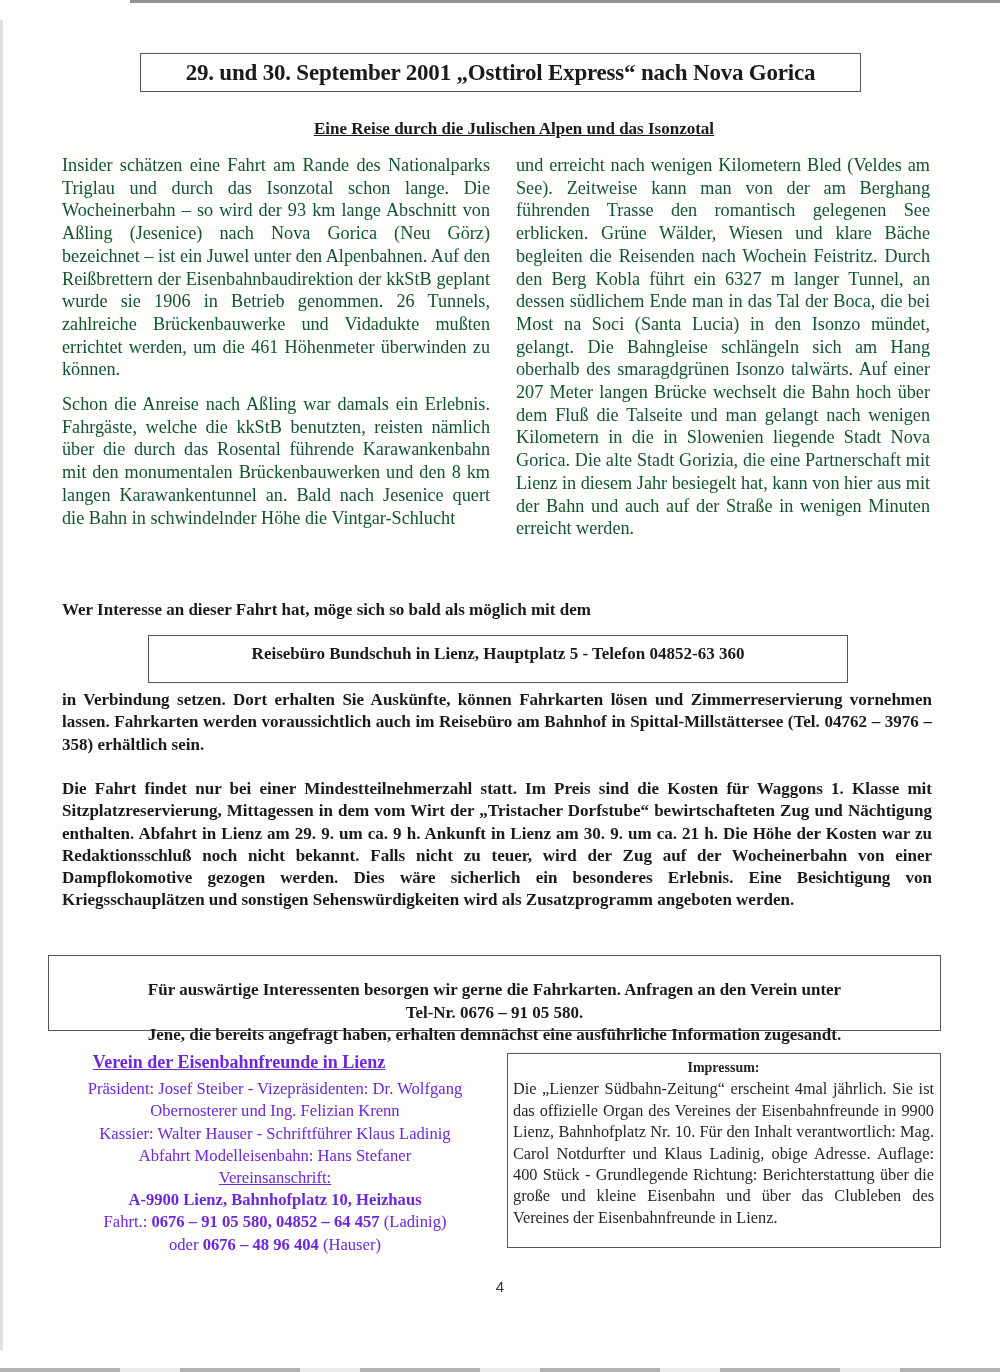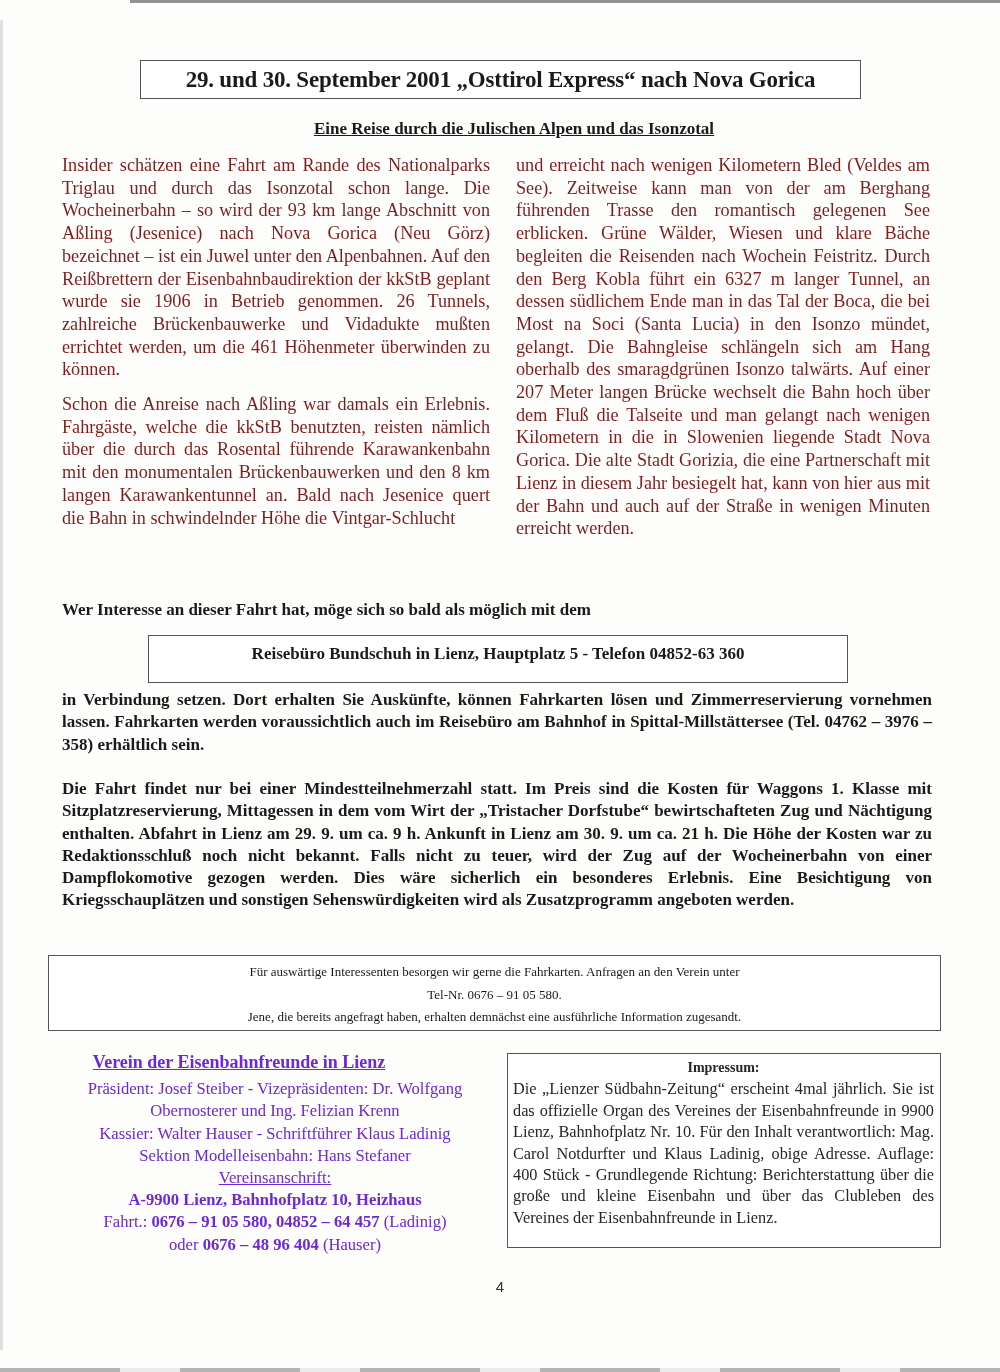--- a/index.html
+++ b/index.html
@@ -8,42 +8,42 @@
     background: #fdfdfc; color: #1a1a1a;
     font-family: "Liberation Serif", "DejaVu Serif", serif;
   }
   .abs { position: absolute; }
   .box { border: 1.5px solid #555; box-sizing: border-box; background: #fff; }
   .top-edge { position:absolute; top:0; left:130px; width:870px; height:3px; background:#3a3a3a; opacity:.55; }
   .bottom-edge { position:absolute; bottom:0; left:0; width:1000px; height:4px;
     background: repeating-linear-gradient(90deg,#6a6a6a 0 120px,#d8d8d8 120px 180px); opacity:.5; }
   .left-edge { position:absolute; top:20px; left:0; width:3px; height:1330px; background:#e0e0e0; }
 
-  #title-box { left:140px; top:60px; width:721px; height:39px; text-align:center; }
+  #title-box { left:140px; top:53px; width:721px; height:39px; text-align:center; }
   #title-box span { font-size:23px; font-weight:bold; line-height:37px; letter-spacing:-0.2px; }
 
   #subtitle { left:0; width:996px; top:119px; text-align:center; font-size:17px; font-weight:bold;padding-left:16px; }
   #subtitle span { text-decoration: underline; }
 
-  .col { font-size:18.2px; line-height:22.7px; text-align:justify; color:#7f1d1d; }
+  .col { font-size:18.2px; line-height:22.7px; text-align:justify; color:#14532d; }
   .col p { margin:0; }
   #col-left { left:62px; top:154px; width:428px; }
   #col-left p + p { margin-top:12px; }
   #col-right { left:516px; top:154px; width:414px; }
 
   .bold { font-weight:bold; }
   #interest { left:62px; top:600px; font-size:17px; font-weight:bold; }
 
   #agency-box { left:148px; top:635px; width:700px; height:48px; text-align:center; }
   #agency-box span { font-size:17px; font-weight:bold; line-height:35px; }
 
   #contact-para { left:62px; top:689px; width:870px; font-size:17px; font-weight:bold; line-height:22.4px; text-align:justify; text-align-last:left; }
   #details-para { left:62px; top:778px; width:870px; font-size:17px; font-weight:bold; line-height:22.3px; text-align:justify; text-align-last:left; }
 
-  #outside-box { left:48px; top:955px; width:893px; height:76px; text-align:center; font-size:13px; font-weight:normal; line-height:22.5px; padding-top:5px; }
+  #outside-box { left:48px; top:955px; width:893px; height:76px; text-align:center; font-size:17px; font-weight:bold; line-height:22.5px; padding-top:23px; }
 
   #club { left:55px; top:1051px; width:440px; text-align:center; font-size:16.6px; line-height:22.2px; color:#6d28d9; }
   #club .club-title { font-size:18px; font-weight:bold; text-decoration:underline; margin-bottom:5px; margin-left:-72px; }
   #club .u { text-decoration:underline; }
 
   #impressum-box { left:507px; top:1053px; width:434px; height:195px; padding:3px 6px 0 5px; font-size:16.3px; line-height:21.4px; text-align:justify; color:#262626; }
   #impressum-box .imp-title { text-align:center; font-weight:bold; font-size:14px; }
 
   #page-number { left:0; width:1000px; top:1278px; text-align:center; font-family:"Liberation Sans","DejaVu Sans",sans-serif; font-size:15px; color:#333; }
 </style>
@@ -85,21 +85,21 @@
   <div>Für auswärtige Interessenten besorgen wir gerne die Fahrkarten. Anfragen an den Verein unter</div>
   <div>Tel-Nr. 0676 – 91 05 580.</div>
   <div>Jene, die bereits angefragt haben, erhalten demnächst eine ausführliche Information zugesandt.</div>
 </div>
 
 <div id="club" class="abs">
   <div class="club-title">Verein der Eisenbahnfreunde in Lienz</div>
   <div>Präsident: Josef Steiber - Vizepräsidenten: Dr. Wolfgang</div>
   <div>Obernosterer und Ing. Felizian Krenn</div>
   <div>Kassier: Walter Hauser - Schriftführer Klaus Ladinig</div>
-  <div>Sektion Modelleisenbahn: Hans Stefaner</div>
+  <div>Abfahrt Modelleisenbahn: Hans Stefaner</div>
   <div class="u">Vereinsanschrift:</div>
   <div class="bold">A-9900 Lienz, Bahnhofplatz 10, Heizhaus</div>
   <div>
     <span>Fahrt.: </span><span class="bold">0676 – 91  05 580,  04852 – 64 457</span><span> (Ladinig)</span>
   </div>
   <div>
     <span>oder  </span><span class="bold">0676 – 48 96 404</span><span> (Hauser)</span>
   </div>
 </div>
 

